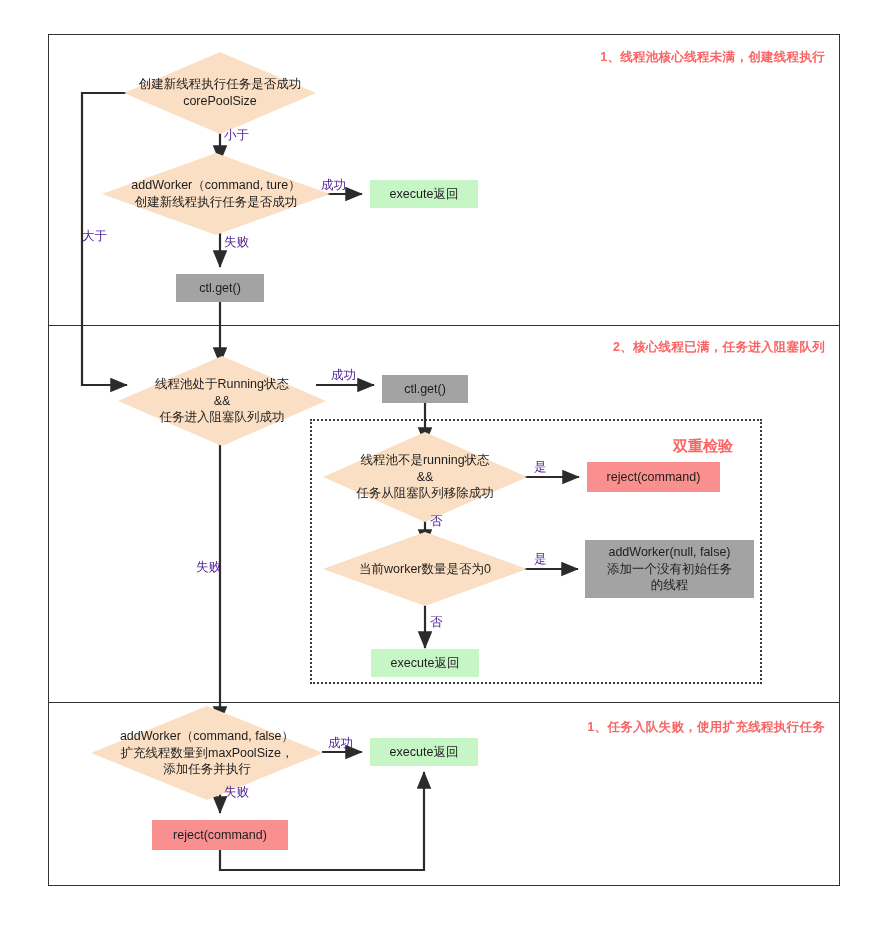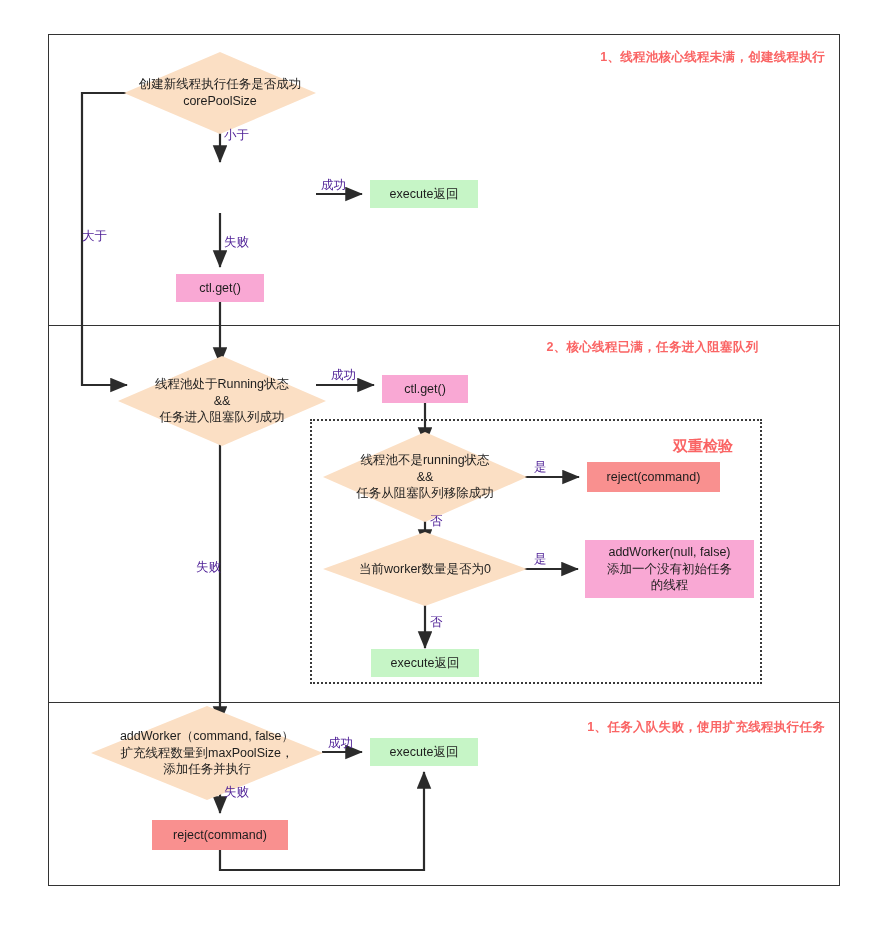--- a/index.html
+++ b/index.html
@@ -10,21 +10,21 @@
   .sect-title{
     position:absolute;color:#fa6464;font-weight:bold;font-size:12.5px;
     letter-spacing:.3px;white-space:nowrap;text-align:right;
   }
 
   .node{position:absolute;display:flex;align-items:center;justify-content:center;
         text-align:center;line-height:1.32;color:#1d1d1d;font-size:12.5px;}
 
   .box{border-radius:0;}
   .box.green{background:#c6f5c6;}
-  .box.cyan{background:#f9a8d4;}
+  .box.cyan{background:#a3a3a3;}
   .box.red{background:#f9908f;}
 
   .diamond{position:absolute;}
   .diamond .shape{position:absolute;left:0;top:0;width:100%;height:100%;
       background:#fbdfc4;
       clip-path:polygon(50% 0%,100% 50%,50% 100%,0% 50%);
       -webkit-clip-path:polygon(50% 0%,100% 50%,50% 100%,0% 50%);}
   .diamond .dtext{position:absolute;left:0;top:0;width:100%;height:100%;
       display:flex;align-items:center;justify-content:center;text-align:center;
       font-size:12.5px;line-height:1.35;color:#1d1d1d;white-space:pre-line;}
@@ -40,21 +40,21 @@
 </head>
 <body>
 
 <div id="stage">
 
   <div class="outer-frame" style="left:48px;top:34px;width:792px;height:852px;"></div>
   <div class="divider" style="left:48px;top:325px;width:792px;"></div>
   <div class="divider" style="left:48px;top:702px;width:792px;"></div>
 
   <div class="sect-title" style="left:480px;top:49px;width:345px;">1、线程池核心线程未满，创建线程执行</div>
-  <div class="sect-title" style="left:480px;top:339px;width:345px;text-align:center;">2、核心线程已满，任务进入阻塞队列</div>
+  <div class="sect-title" style="left:480px;top:339px;width:345px;">2、核心线程已满，任务进入阻塞队列</div>
   <div class="sect-title" style="left:480px;top:719px;width:345px;">1、任务入队失败，使用扩充线程执行任务</div>
 
   <div class="dotted-group" style="left:310px;top:419px;width:452px;height:265px;"></div>
   <div class="group-title" style="left:673px;top:437px;">双重检验</div>
 
   <svg id="wires" viewBox="0 0 888 931">
     <defs>
       <marker id="ah" markerWidth="9" markerHeight="9" refX="7.6" refY="3.3" orient="auto" markerUnits="strokeWidth">
         <path d="M0,0 L8,3.3 L0,6.6 z" fill="#2b2b2b"></path>
       </marker>
@@ -94,20 +94,25 @@
   </svg>
 
   <div class="diamond" style="left:133px;top:74px;width:174px;height:38px;">
     <div class="shape" style="left:-9px;top:-22px;width:192px;height:82px;"></div>
     <div class="dtext" style="top:-12px;height:62px;">创建新线程执行任务是否成功
 corePoolSize</div>
   </div>
   <div class="edge-label" style="left:224px;top:127px;">小于</div>
   <div class="edge-label" style="left:82px;top:228px;">大于</div>
 
+  <div class="diamond" style="left:112px;top:175px;width:208px;height:38px;">
+    <div class="shape" style="left:-10px;top:-22px;width:228px;height:82px;"></div>
+    <div class="dtext" style="top:-12px;height:62px;">addWorker（command, ture）
+创建新线程执行任务是否成功</div>
+  </div>
   <div class="edge-label" style="left:321px;top:177px;">成功</div>
 
   <div class="node box green" style="left:370px;top:180px;width:108px;height:28px;">
     <span>execute返回</span>
   </div>
 
   <div class="edge-label" style="left:224px;top:234px;">失败</div>
 
   <div class="node box cyan" style="left:176px;top:274px;width:88px;height:28px;">
     <span>ctl.get()</span>

